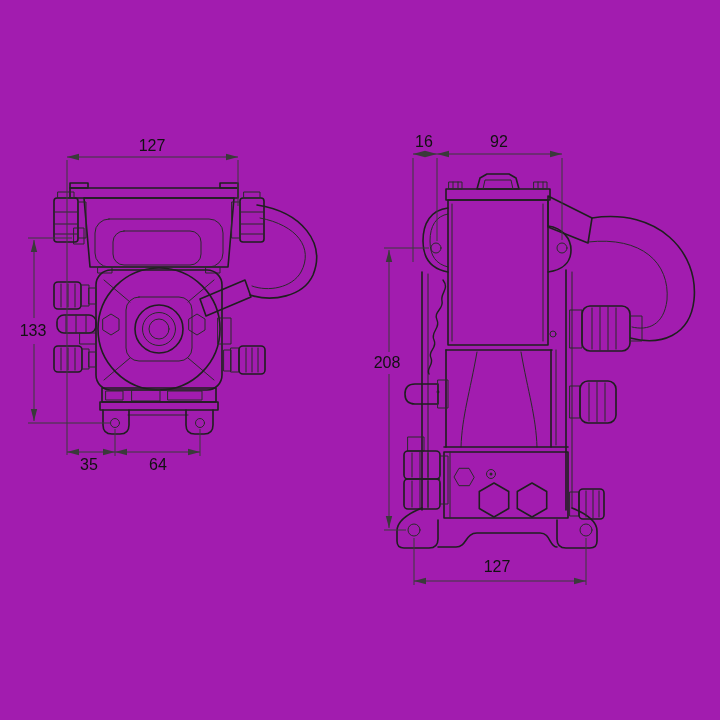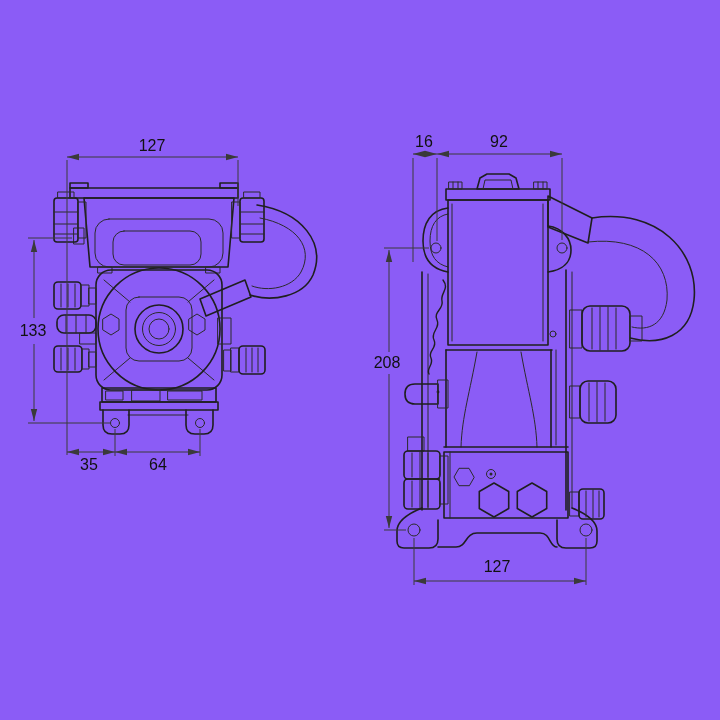--- a/index.html
+++ b/index.html
@@ -1,16 +1,16 @@
 <!DOCTYPE html>
 <html><head>
 <meta charset="utf-8">
 <style>
   html,body{margin:0;padding:0;background:#ffffff;}
-  .stage{position:relative;width:720px;height:720px;background:#8b5cf6;overflow:hidden;
+  .stage{position:relative;width:720px;height:720px;background:#a21caf;overflow:hidden;
          font-family:"Liberation Sans", sans-serif;}
   svg{position:absolute;left:0;top:0;}
   .outline{stroke:#1f1f1f;stroke-width:1.6;fill:none;stroke-linejoin:round;stroke-linecap:round;}
   .detail{stroke:#2b2b2b;stroke-width:1;fill:none;stroke-linejoin:round;stroke-linecap:round;}
   .dim{stroke:#3a3a3a;stroke-width:1;fill:none;}
   .dimtext{font-family:"Liberation Sans", sans-serif;font-size:16px;fill:#111111;text-anchor:middle;}
   .script{stroke:#1f1f1f;stroke-width:1.4;fill:none;stroke-linecap:round;}
 </style>
 </head>
 <body>

